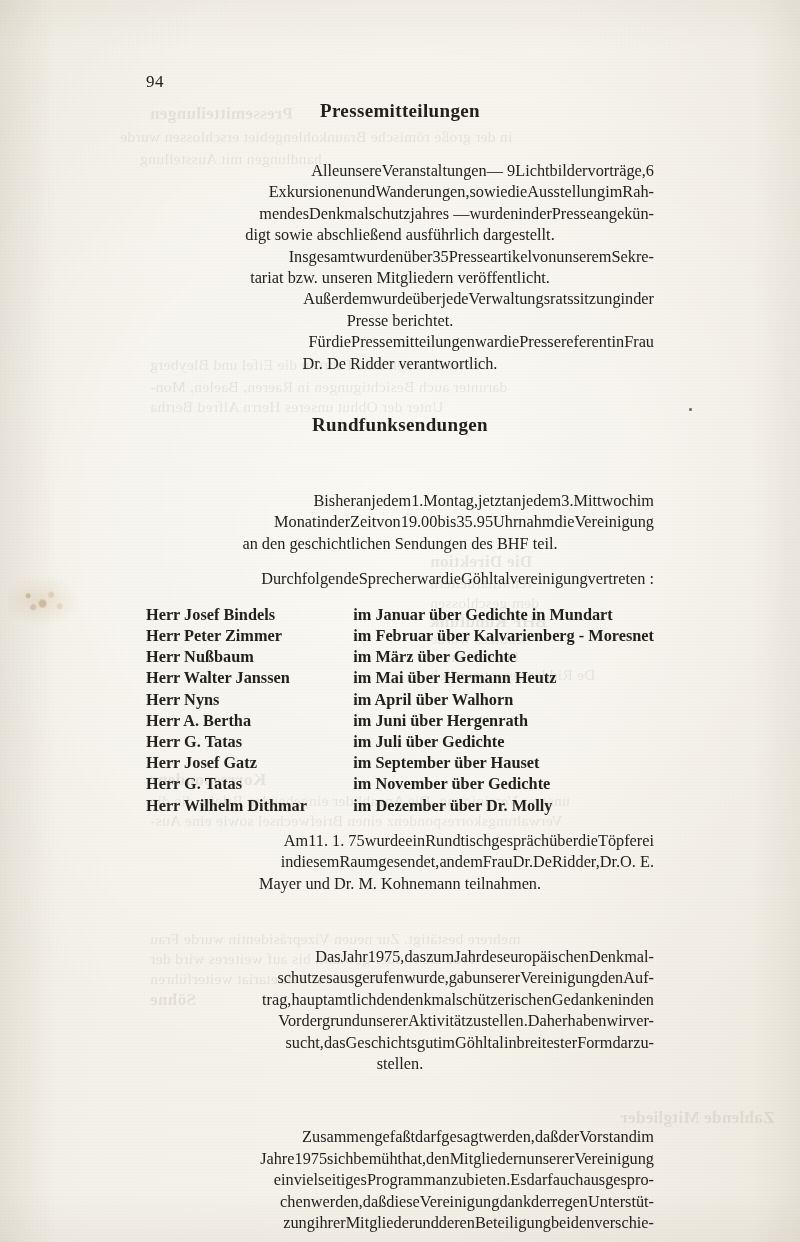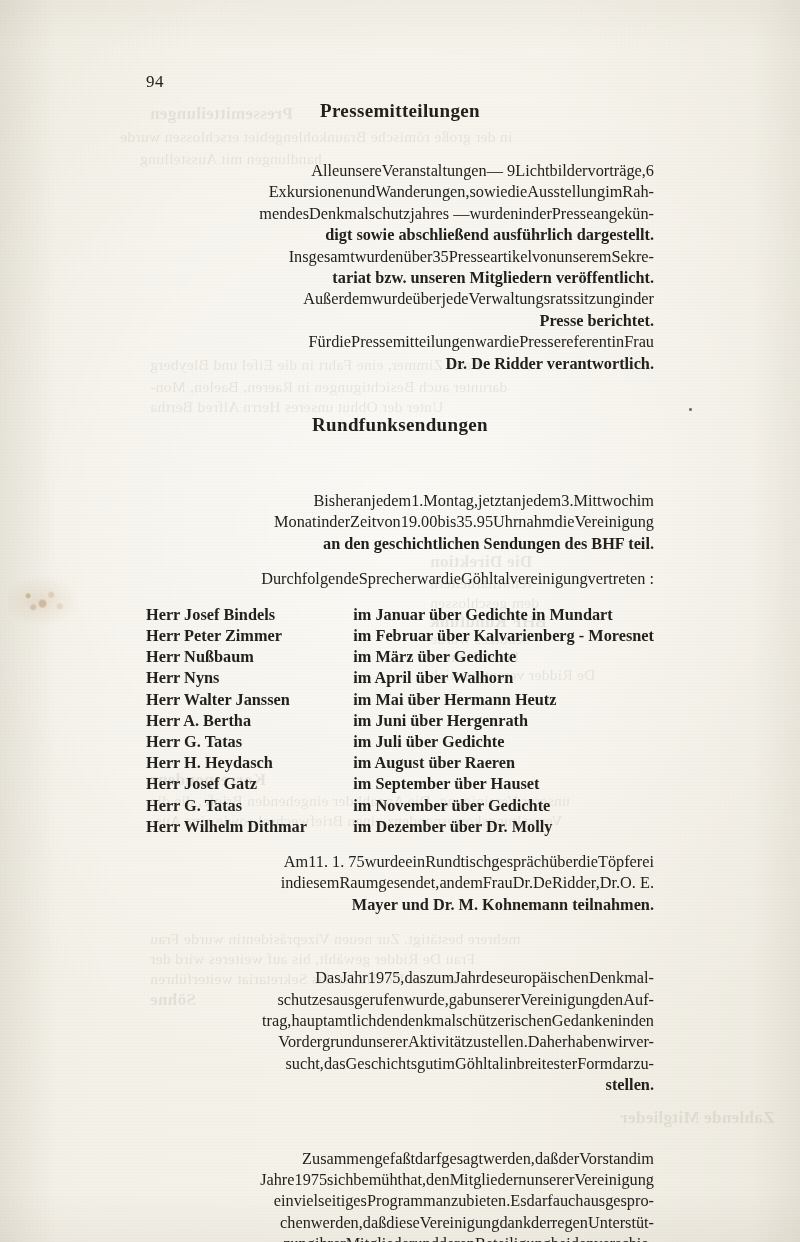--- a/index.html
+++ b/index.html
@@ -122,21 +122,21 @@
   .spacer-xl { height: 52px; }
 
   
   .para { font-size: 16.3px; line-height: 21.4px; }
   .line {
     display: flex;
     justify-content: flex-end;
     white-space: nowrap;
     width: 100%;
   }
-  .line.last { justify-content: flex-end; font-weight: bold; }
+  .line.last { justify-content: center; }
   .line.last > span { }
   .line > span { display: inline-block; }
 
   
   .speakers {
     font-size: 16.3px;
     line-height: 21.2px;
     border-collapse: collapse;
     width: 100%;
   }
@@ -345,38 +345,34 @@
             </tr>
             <tr>
               <td class="name">Herr Peter Zimmer</td>
               <td class="topic">im Februar über Kalvarienberg - Moresnet</td>
             </tr>
             <tr>
               <td class="name">Herr Nußbaum</td>
               <td class="topic">im März über Gedichte</td>
             </tr>
             <tr>
+              <td class="name">Herr Walter Janssen</td>
+              <td class="topic">im Mai über Hermann Heutz</td>
+            </tr>
+            <tr>
               <td class="name">Herr Nyns</td>
               <td class="topic">im April über Walhorn</td>
             </tr>
             <tr>
-              <td class="name">Herr Walter Janssen</td>
-              <td class="topic">im Mai über Hermann Heutz</td>
-            </tr>
-            <tr>
               <td class="name">Herr A. Bertha</td>
               <td class="topic">im Juni über Hergenrath</td>
             </tr>
             <tr>
               <td class="name">Herr G. Tatas</td>
               <td class="topic">im Juli über Gedichte</td>
-            </tr>
-            <tr>
-              <td class="name">Herr H. Heydasch</td>
-              <td class="topic">im August über Raeren</td>
             </tr>
             <tr>
               <td class="name">Herr Josef Gatz</td>
               <td class="topic">im September über Hauset</td>
             </tr>
             <tr>
               <td class="name">Herr G. Tatas</td>
               <td class="topic">im November über Gedichte</td>
             </tr>
             <tr>

